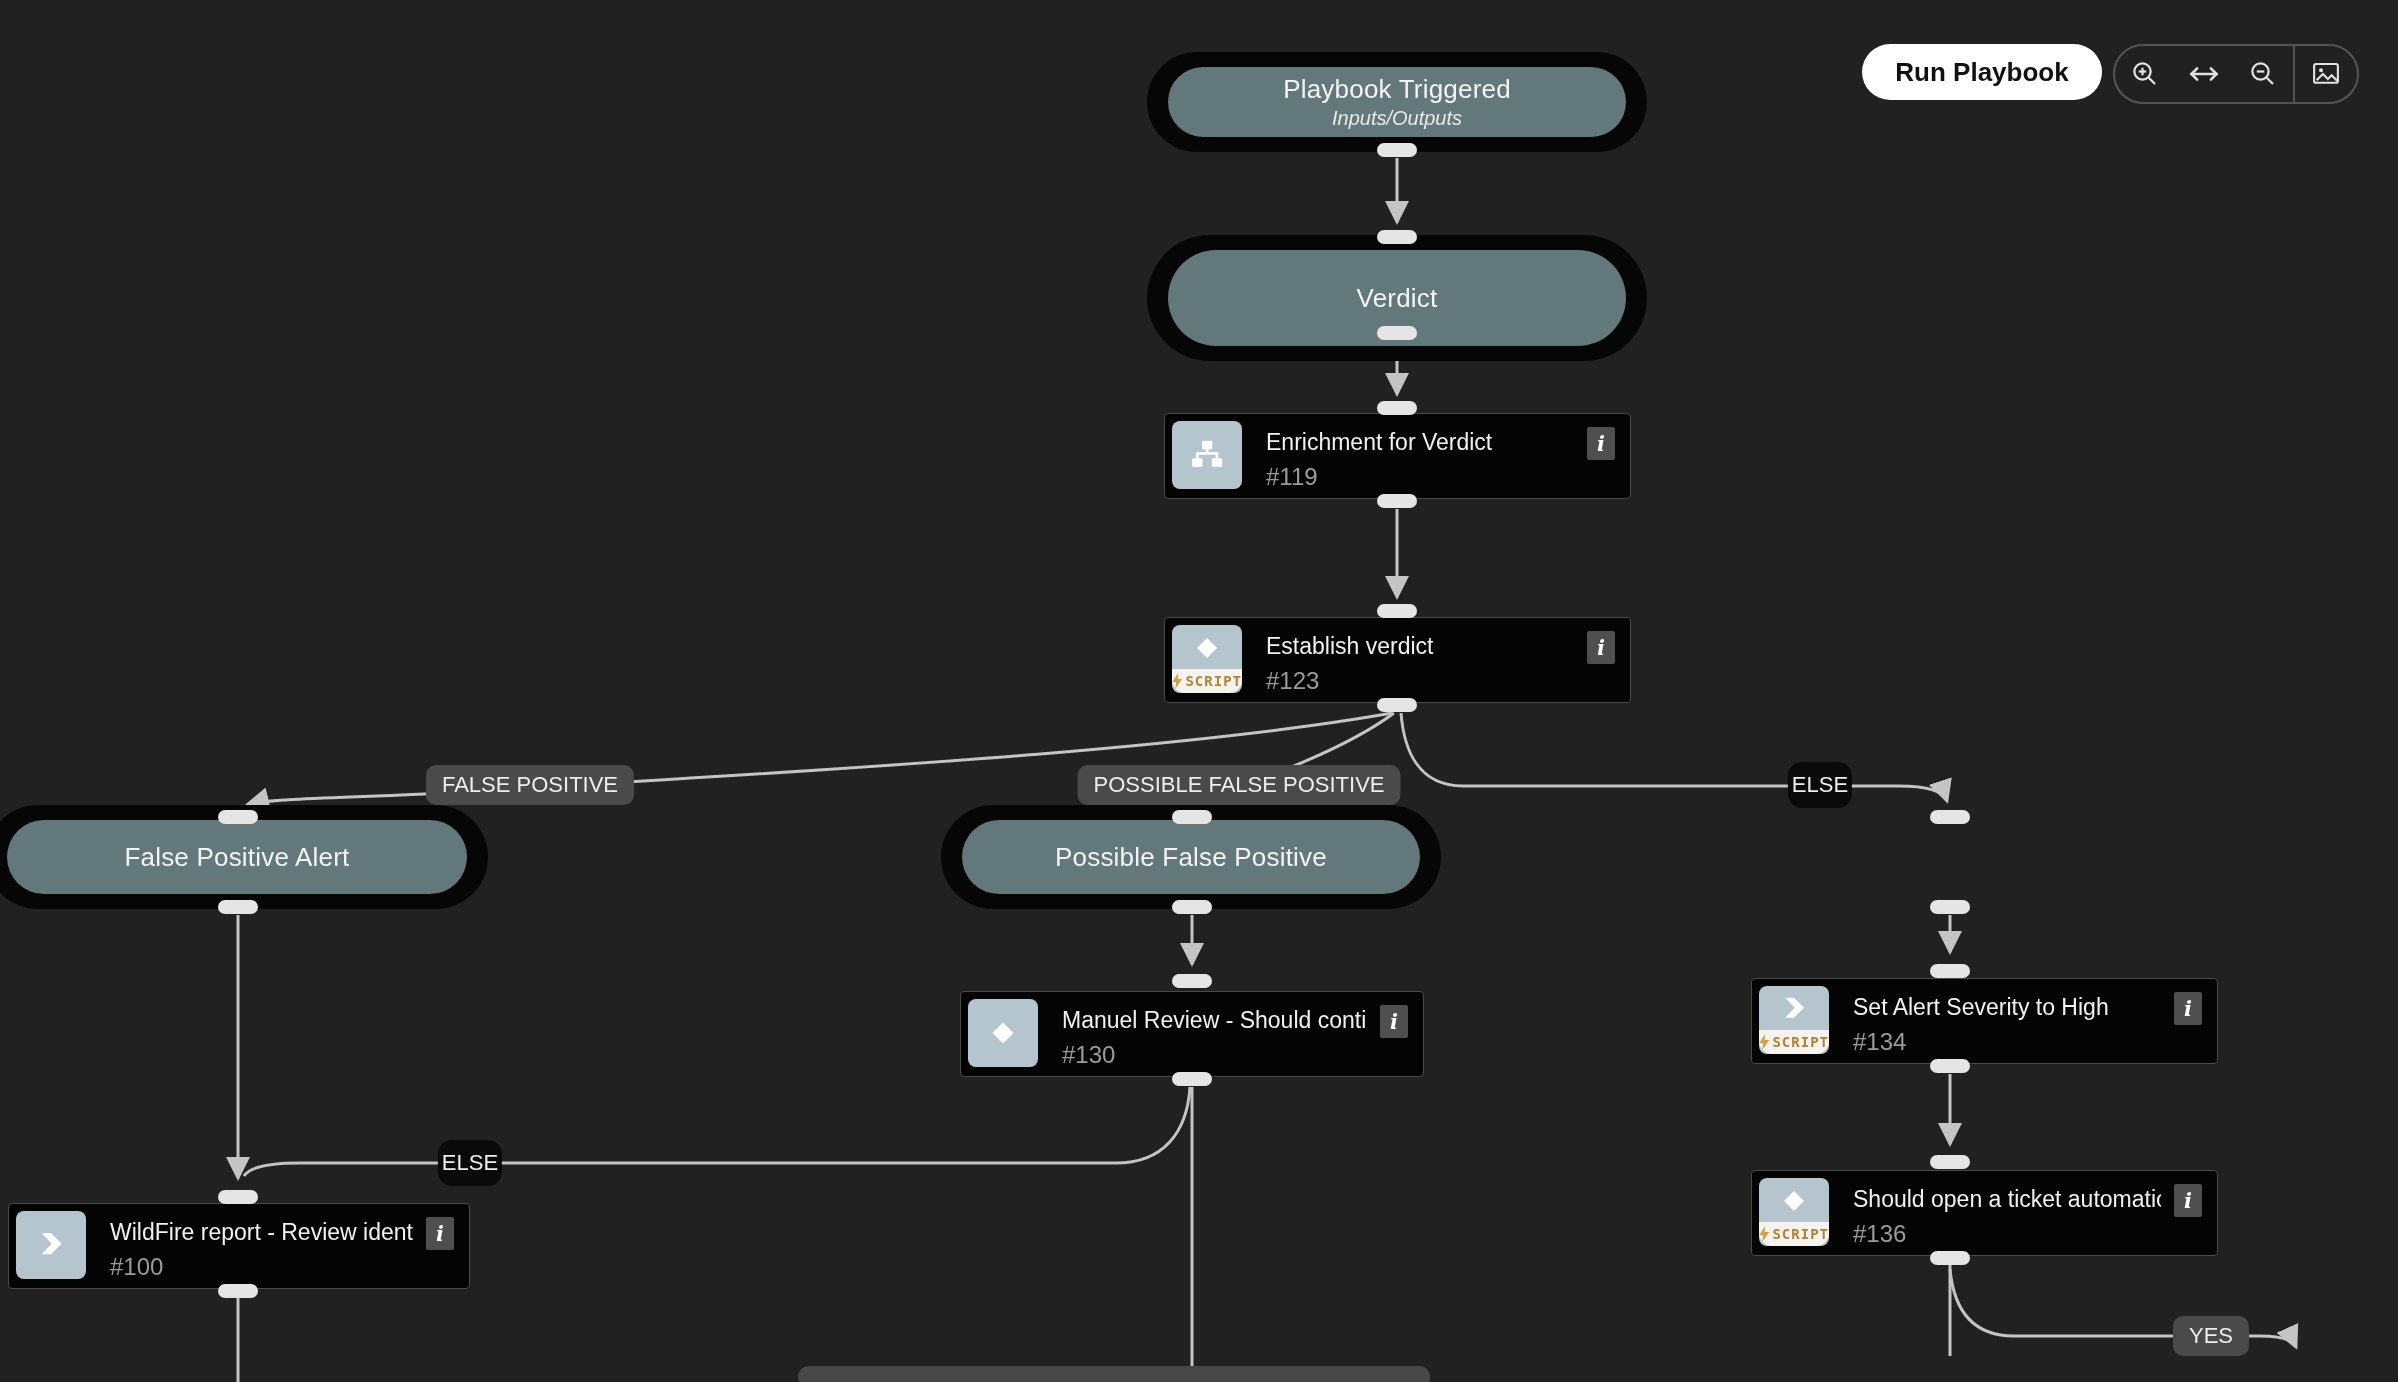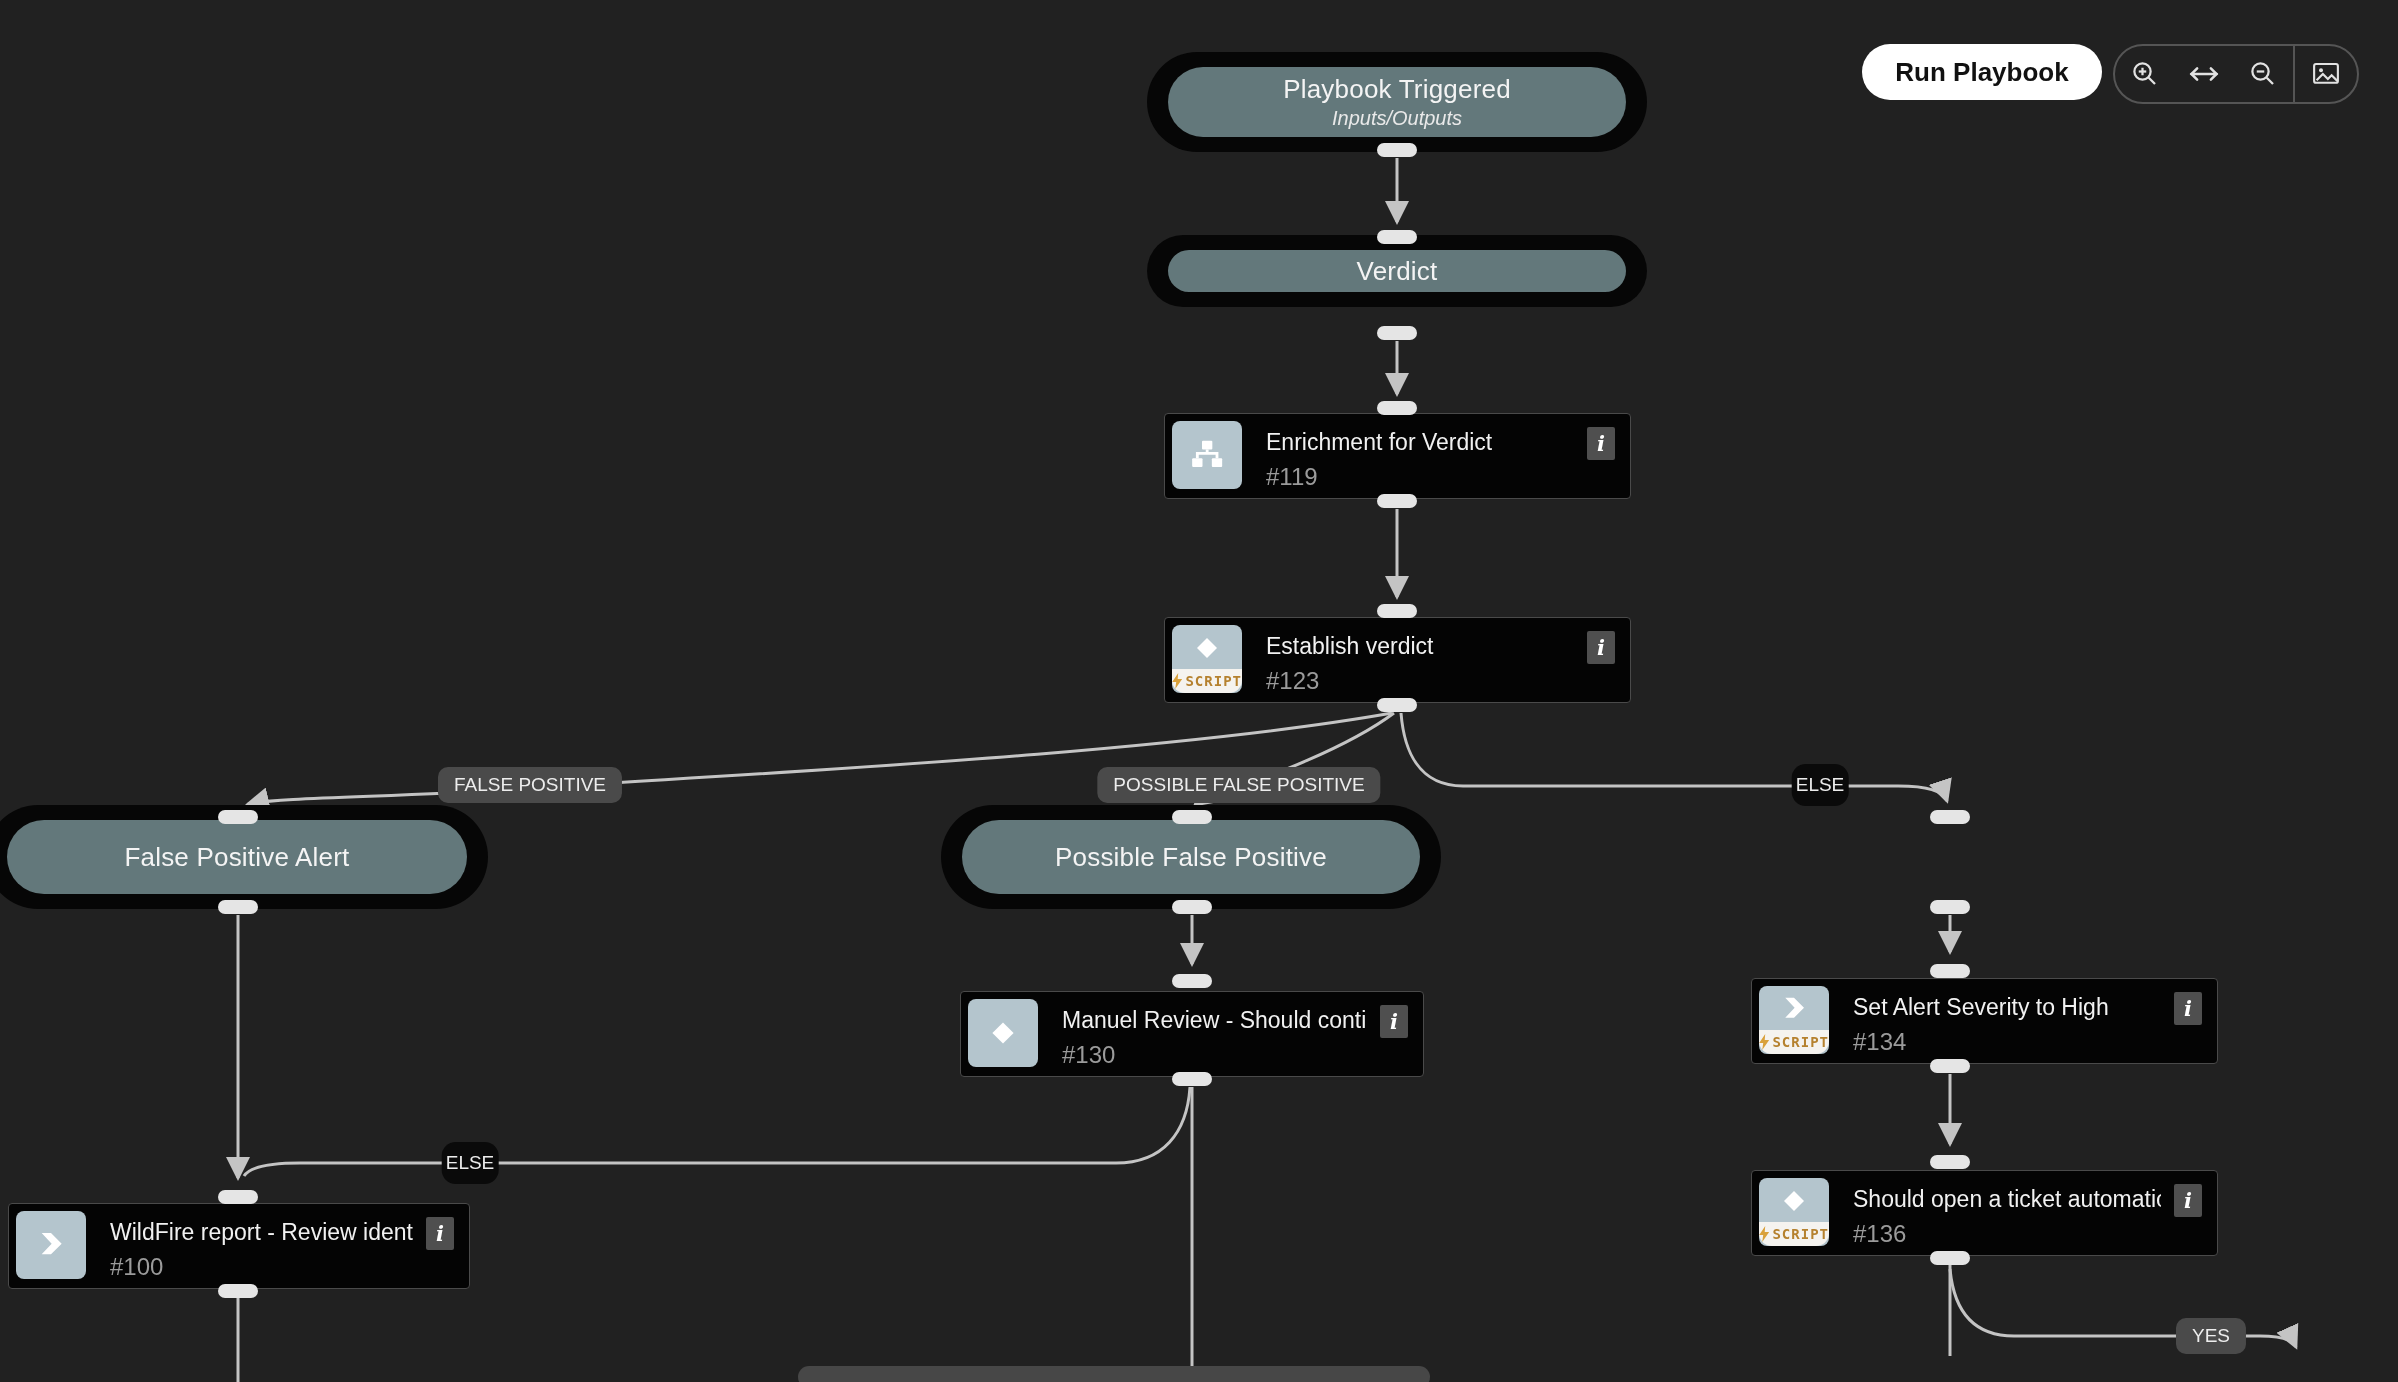--- a/index.html
+++ b/index.html
@@ -27,21 +27,21 @@
         gap:3px;color:#b5812e;font:bold 14px "DejaVu Sans Mono",monospace;letter-spacing:1px;}
   .task-title{position:absolute;left:101px;top:15px;right:56px;font-size:23px;color:#f1f1f1;
         white-space:nowrap;overflow:hidden;}
   .task-id{position:absolute;left:101px;top:49px;font-size:24px;color:#9b9b9b;}
   .info-badge{position:absolute;right:15px;top:13px;width:28px;height:33px;background:#4f4f4f;
         color:#fff;display:flex;align-items:center;justify-content:center;
         font:italic bold 21px "DejaVu Serif",serif;border-radius:2px;}
 
   
   .branch-label{position:absolute;transform:translate(-50%,-50%);background:#4a4a4a;color:#ededed;
-        font-size:19px;padding:7px 16px;border-radius:10px;white-space:nowrap;z-index:4;}
+        font-size:22px;padding:7px 16px;border-radius:10px;white-space:nowrap;z-index:4;}
   .branch-label.else{background:#0a0a0a;padding:10px 4px;border-radius:14px;}
 
   
   .pillconn{position:absolute;width:40px;height:14px;background:#e5e5e5;border-radius:7px;
         transform:translate(-50%,-50%);z-index:5;}
 
   
   .run-btn{position:absolute;left:1862px;top:44px;width:240px;height:56px;background:#ffffff;
         border:none;border-radius:28px;font-family:"Liberation Sans",sans-serif;font-size:26px;
         font-weight:600;color:#111;z-index:6;cursor:pointer;}
@@ -120,21 +120,21 @@
     </div>
   </div>
 
   <div class="stage" style="left:1147px;top:52px;width:500px;height:100px">
     <div class="stage-inner">
       <div class="stage-title">Playbook Triggered</div>
       <div class="stage-sub">Inputs/Outputs</div>
     </div>
   </div>
 
-  <div class="stage" style="left:1147px;top:235px;width:500px;height:72px">
+  <div class="stage" style="left:1147px;top:235px;width:500px;height:126px">
     <div class="stage-inner">
       <div class="stage-title">Verdict</div>
     </div>
   </div>
 
   <div class="stage" style="left:-14px;top:805px;width:502px;height:104px">
     <div class="stage-inner">
       <div class="stage-title">False Positive Alert</div>
     </div>
   </div>

